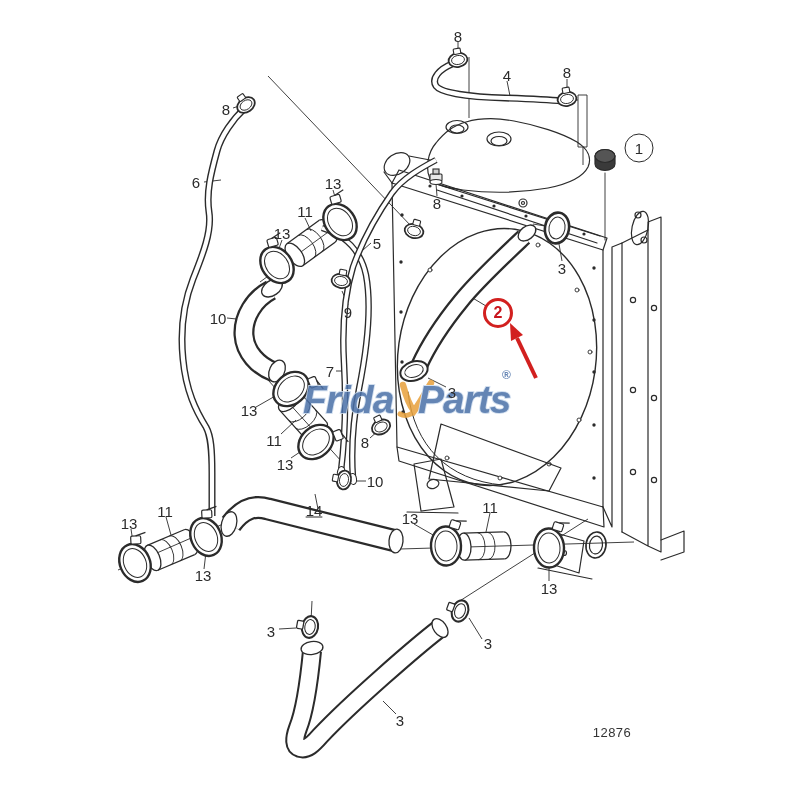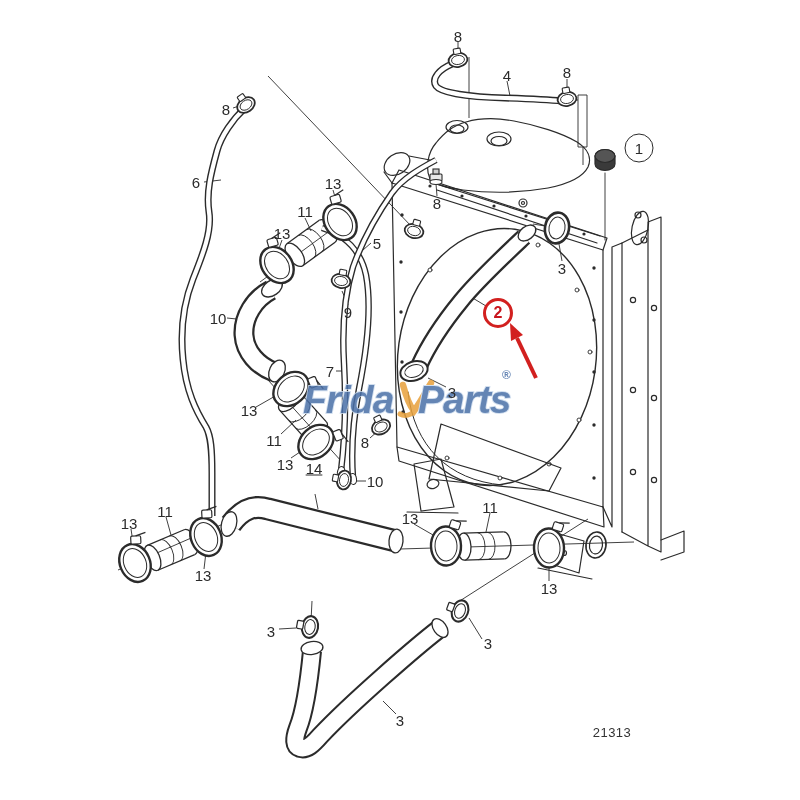--- a/index.html
+++ b/index.html
@@ -259,27 +259,27 @@
       <div class="callout plain" style="left: 348px; top: 312px;">9</div>
       <div class="callout plain" style="left: 218px; top: 318px;">10</div>
       <div class="callout red" style="left: 498px; top: 313px;">2</div>
       <div class="callout plain" style="left: 330px; top: 371px;">7</div>
       <div class="callout plain" style="left: 452px; top: 392px;">3</div>
       <div class="callout plain" style="left: 249px; top: 410px;">13</div>
       <div class="callout plain" style="left: 274px; top: 440px;">11</div>
       <div class="callout plain" style="left: 365px; top: 442px;">8</div>
       <div class="callout plain" style="left: 285px; top: 464px;">13</div>
       <div class="callout plain" style="left: 375px; top: 481px;">10</div>
-      <div class="callout plain" style="left: 314px; top: 468px; text-decoration: underline;">14</div>
+      <div class="callout plain" style="left: 314px; top: 510px; text-decoration: underline;">14</div>
       <div class="callout plain" style="left: 165px; top: 511px;">11</div>
       <div class="callout plain" style="left: 129px; top: 523px;">13</div>
       <div class="callout plain" style="left: 203px; top: 575px;">13</div>
       <div class="callout plain" style="left: 410px; top: 518px;">13</div>
       <div class="callout plain" style="left: 490px; top: 507px;">11</div>
       <div class="callout plain" style="left: 549px; top: 588px;">13</div>
       <div class="callout plain" style="left: 271px; top: 631px;">3</div>
       <div class="callout plain" style="left: 488px; top: 643px;">3</div>
       <div class="callout plain" style="left: 400px; top: 720px;">3</div>
     </div>
 
-<div class="drawing-number" style="left:612px;top:732px;">21313</div>
+<div class="drawing-number" style="left:612px;top:732px;">12876</div>
 
 </div>
 
 </body></html>

